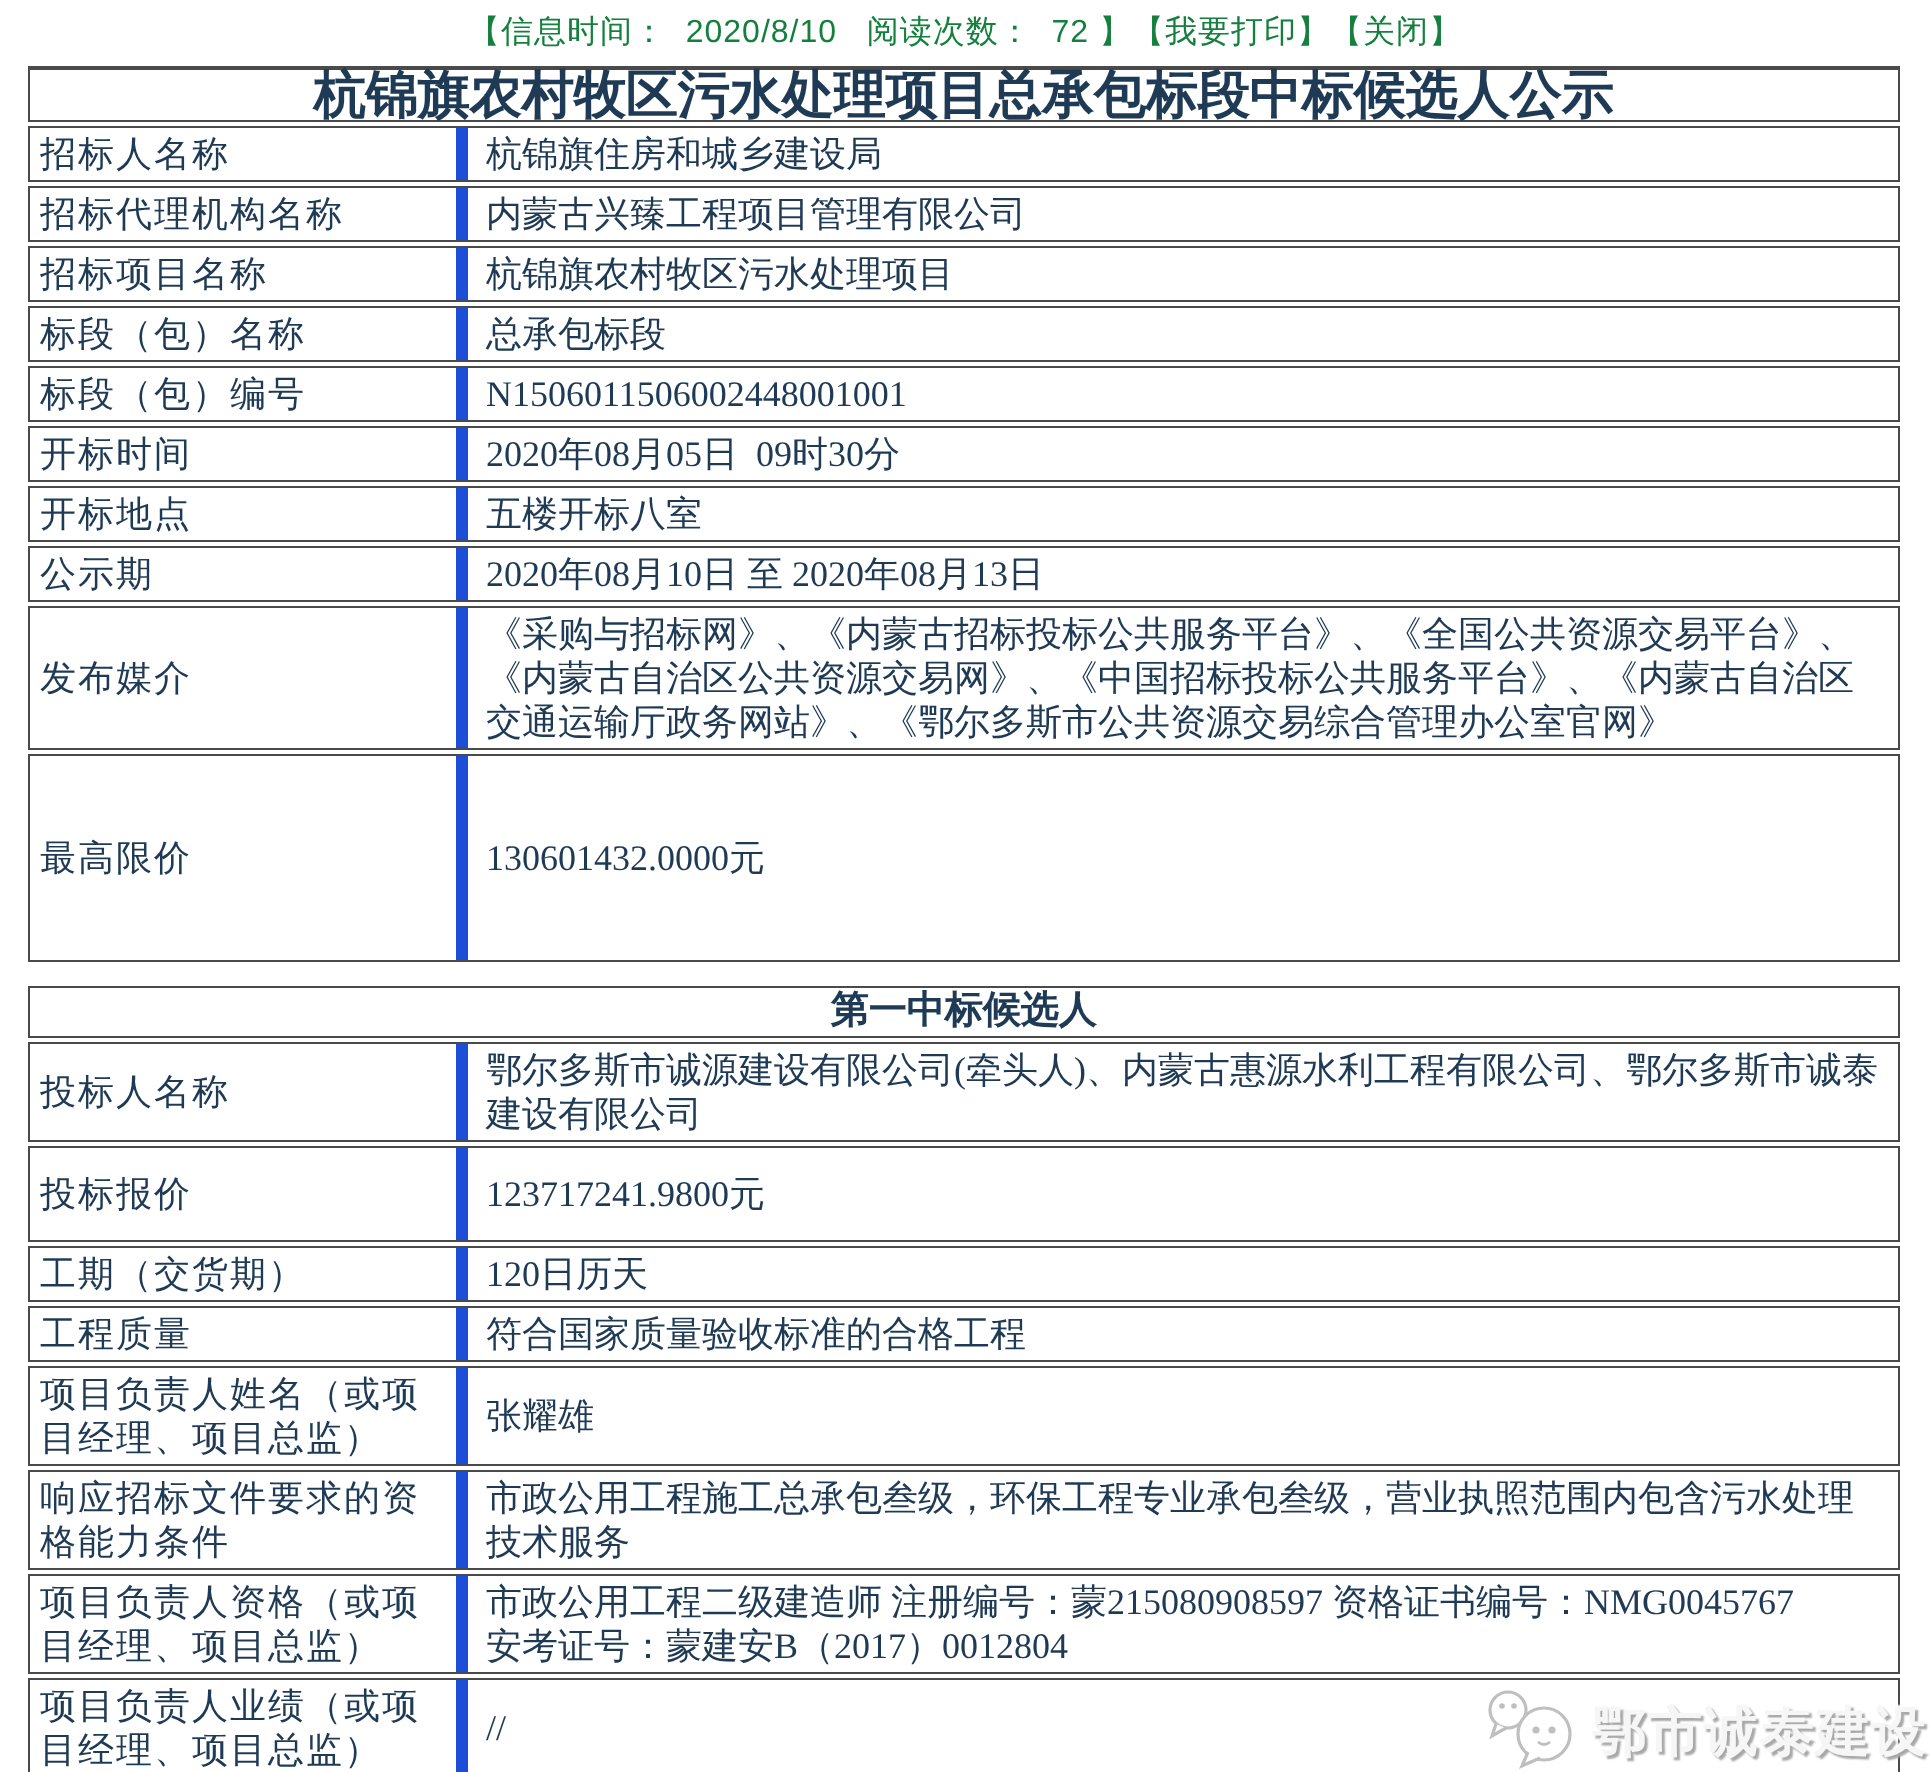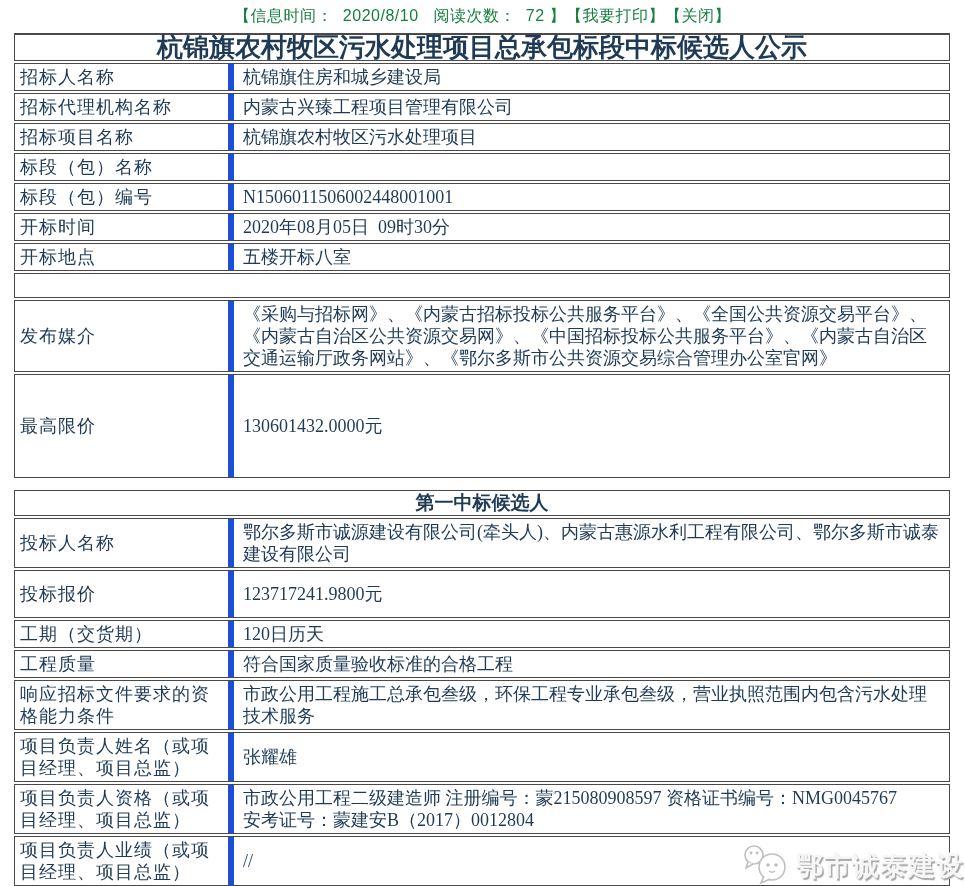--- a/index.html
+++ b/index.html
@@ -124,38 +124,41 @@
   </div>
 
   <div class="row">
     <div class="cell label">招标项目名称</div>
     <div class="cell value">杭锦旗农村牧区污水处理项目</div>
   </div>
 
 
   <div class="row">
     <div class="cell label">标段（包）名称</div>
+    <div class="cell value">总承包标段</div>
   </div>
 
   <div class="row">
     <div class="cell label">标段（包）编号</div>
     <div class="cell value">N1506011506002448001001</div>
   </div>
 
   <div class="row">
     <div class="cell label">开标时间</div>
     <div class="cell value">2020年08月05日  09时30分</div>
   </div>
 
   <div class="row">
     <div class="cell label">开标地点</div>
     <div class="cell value">五楼开标八室</div>
   </div>
 
   <div class="row">
+    <div class="cell label">公示期</div>
+    <div class="cell value">2020年08月10日 至 2020年08月13日</div>
   </div>
 
   <div class="row">
     <div class="cell label">发布媒介</div>
     <div class="cell value">《采购与招标网》、《内蒙古招标投标公共服务平台》、《全国公共资源交易平台》、《内蒙古自治区公共资源交易网》、《中国招标投标公共服务平台》、《内蒙古自治区交通运输厅政务网站》、《鄂尔多斯市公共资源交易综合管理办公室官网》</div>
   </div>
 
   <div class="row">
     <div class="cell label">最高限价</div>
     <div class="cell value">130601432.0000元</div>
@@ -179,27 +182,27 @@
     <div class="cell label">工期（交货期）</div>
     <div class="cell value">120日历天</div>
   </div>
 
   <div class="row">
     <div class="cell label">工程质量</div>
     <div class="cell value">符合国家质量验收标准的合格工程</div>
   </div>
 
   <div class="row">
+    <div class="cell label">项目负责人姓名（或项目经理、项目总监）</div>
+    <div class="cell value">张耀雄</div>
+  </div>
+
+  <div class="row">
     <div class="cell label">响应招标文件要求的资格能力条件</div>
     <div class="cell value">市政公用工程施工总承包叁级，环保工程专业承包叁级，营业执照范围内包含污水处理技术服务</div>
-  </div>
-
-  <div class="row">
-    <div class="cell label">项目负责人姓名（或项目经理、项目总监）</div>
-    <div class="cell value">张耀雄</div>
   </div>
 
   <div class="row">
     <div class="cell label">项目负责人资格（或项目经理、项目总监）</div>
     <div class="cell value">市政公用工程二级建造师 注册编号：蒙215080908597 资格证书编号：NMG0045767
 安考证号：蒙建安B（2017）0012804</div>
   </div>
 
   <div class="row">
     <div class="cell label">项目负责人业绩（或项目经理、项目总监）</div>

